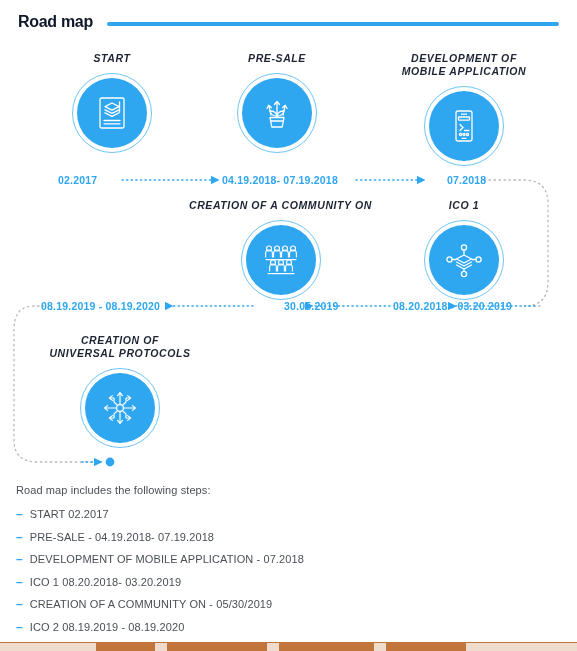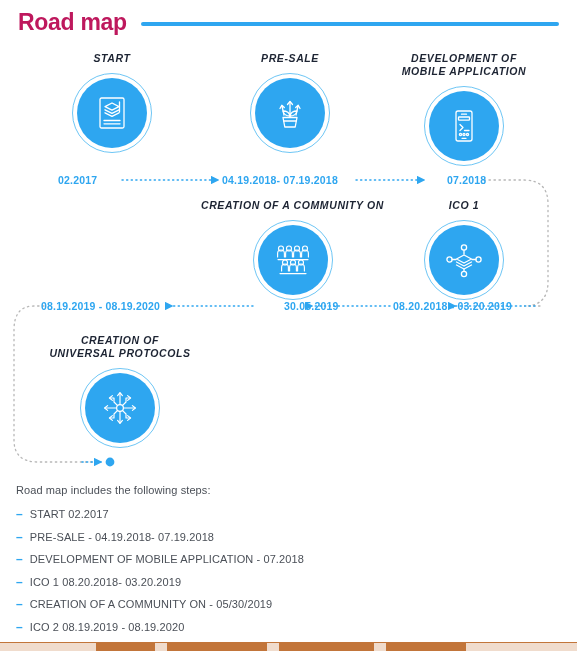--- a/index.html
+++ b/index.html
@@ -16,23 +16,23 @@
   
   .header {
     position: absolute;
     left: 0; top: 0;
     width: 577px; height: 44px;
     display: flex;
     align-items: center;
     padding-left: 18px;
   }
   .header-title {
-    font-size: 23px;
+    font-size: 16px;
     font-weight: bold;
-    color: #be185d;
+    color: #0f172a;
     letter-spacing: -0.3px;
     white-space: nowrap;
   }
   .header-rule {
     height: 4px;
     background: #2EA6F0;
     flex: 1;
     margin-left: 14px;
     margin-right: 18px;
     border-radius: 2px;
@@ -193,21 +193,21 @@
           <path d="M13 16.8 L20 20.4 L27 16.8"></path>
           <path d="M13 19.8 L20 23.4 L27 19.8"></path>
           <line x1="12" y1="27.5" x2="28" y2="27.5"></line>
           <line x1="12" y1="30.8" x2="28" y2="30.8"></line>
         </svg>
       </div>
     </div>
   </div>
   <div class="node-date" style="left:58px; top:130px;">02.2017</div>
 
-  <div class="node" style="left:210px; top:8px;text-align:center;">
+  <div class="node" style="left:197px; top:8px;text-align:center;">
     <div class="node-label">PRE-SALE</div>
     <div class="node-circle-wrap">
       <div class="ring-outer"></div>
       <div class="ring-inner">
         <svg width="40" height="40" viewBox="0 0 40 40" fill="none" stroke="#ffffff" stroke-width="1.3" stroke-linejoin="round" stroke-linecap="round">
           <path d="M20 24 L20 9"></path>
           <path d="M17.5 11.5 L20 8.5 L22.5 11.5"></path>
           <path d="M14 22 L12 13"></path>
           <path d="M10 15.5 L11.8 12.3 L14.3 14.6"></path>
           <path d="M26 22 L28 13"></path>
@@ -239,21 +239,21 @@
           <circle cx="23.5" cy="28.5" r="1.1"></circle>
           <line x1="18" y1="32.3" x2="22" y2="32.3"></line>
         </svg>
       </div>
     </div>
   </div>
   <div class="node-date" style="left:447px; top:130px;">07.2018</div>
 
   <div class="node-date" style="left:41px; top:256px;">08.19.2019 - 08.19.2020</div>
 
-  <div class="node" style="left:188px; top:155px; width:185px;margin-left:12px;">
+  <div class="node" style="left:188px; top:155px; width:185px;">
     <div class="node-label">CREATION OF A COMMUNITY ON</div>
     <div class="node-circle-wrap">
       <div class="ring-outer"></div>
       <div class="ring-inner">
         <svg width="42" height="42" viewBox="0 0 42 42" fill="none" stroke="#ffffff" stroke-width="1.15" stroke-linejoin="round" stroke-linecap="round">
           <g>
             <circle cx="9" cy="9.5" r="2.5"></circle>
               <path d="M5.6 18 V14.4 a3.4 3.4 0 0 1 6.8 0 V18"></path>
             <circle cx="17" cy="9.5" r="2.5"></circle>
               <path d="M13.6 18 V14.4 a3.4 3.4 0 0 1 6.8 0 V18"></path>

